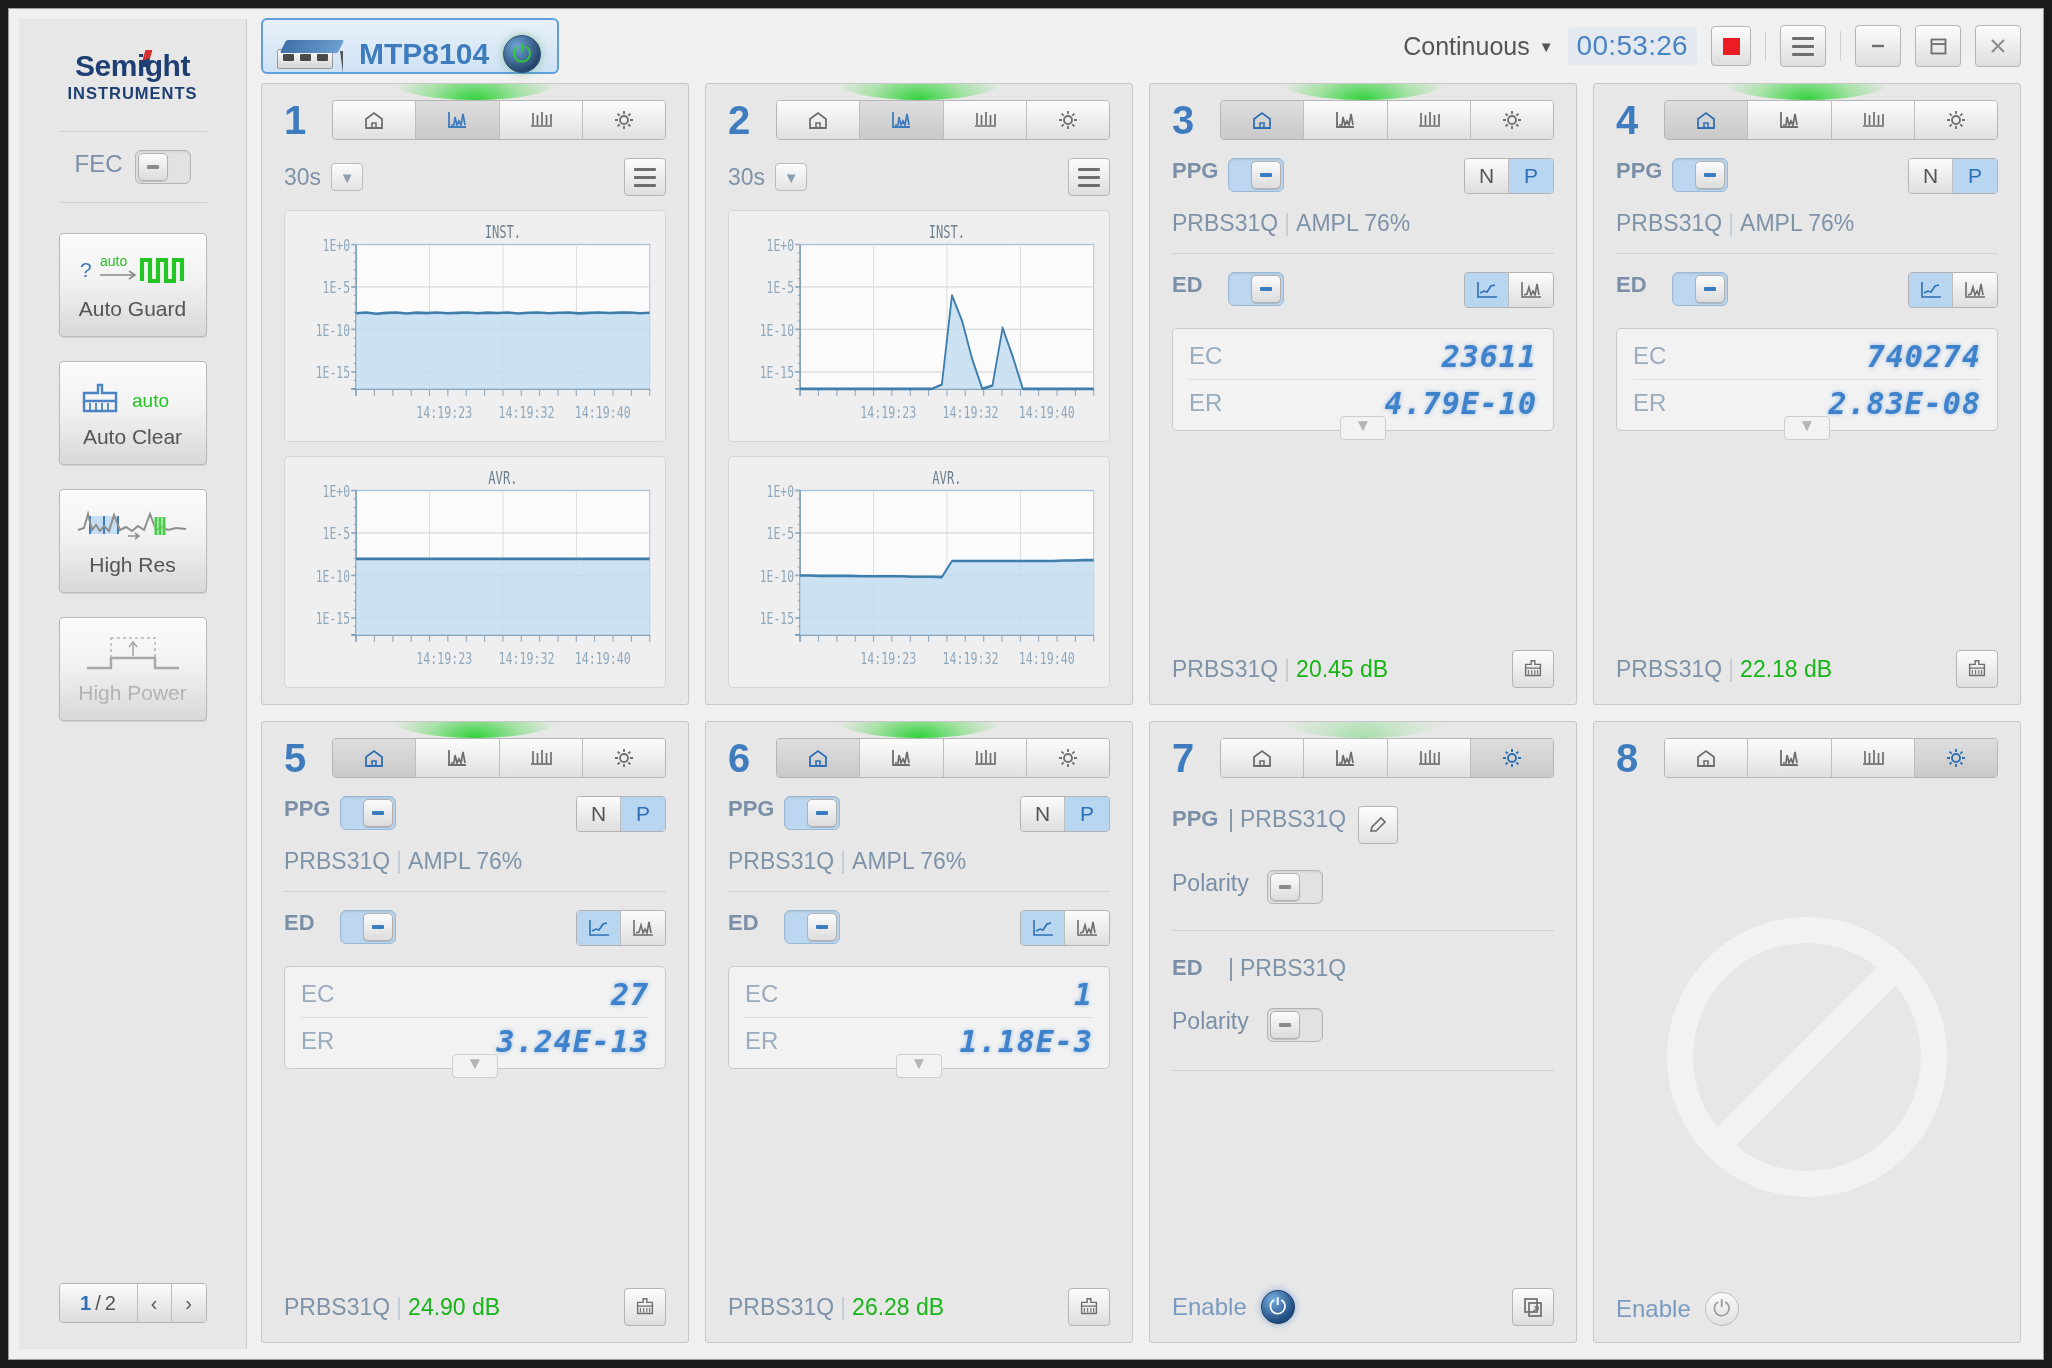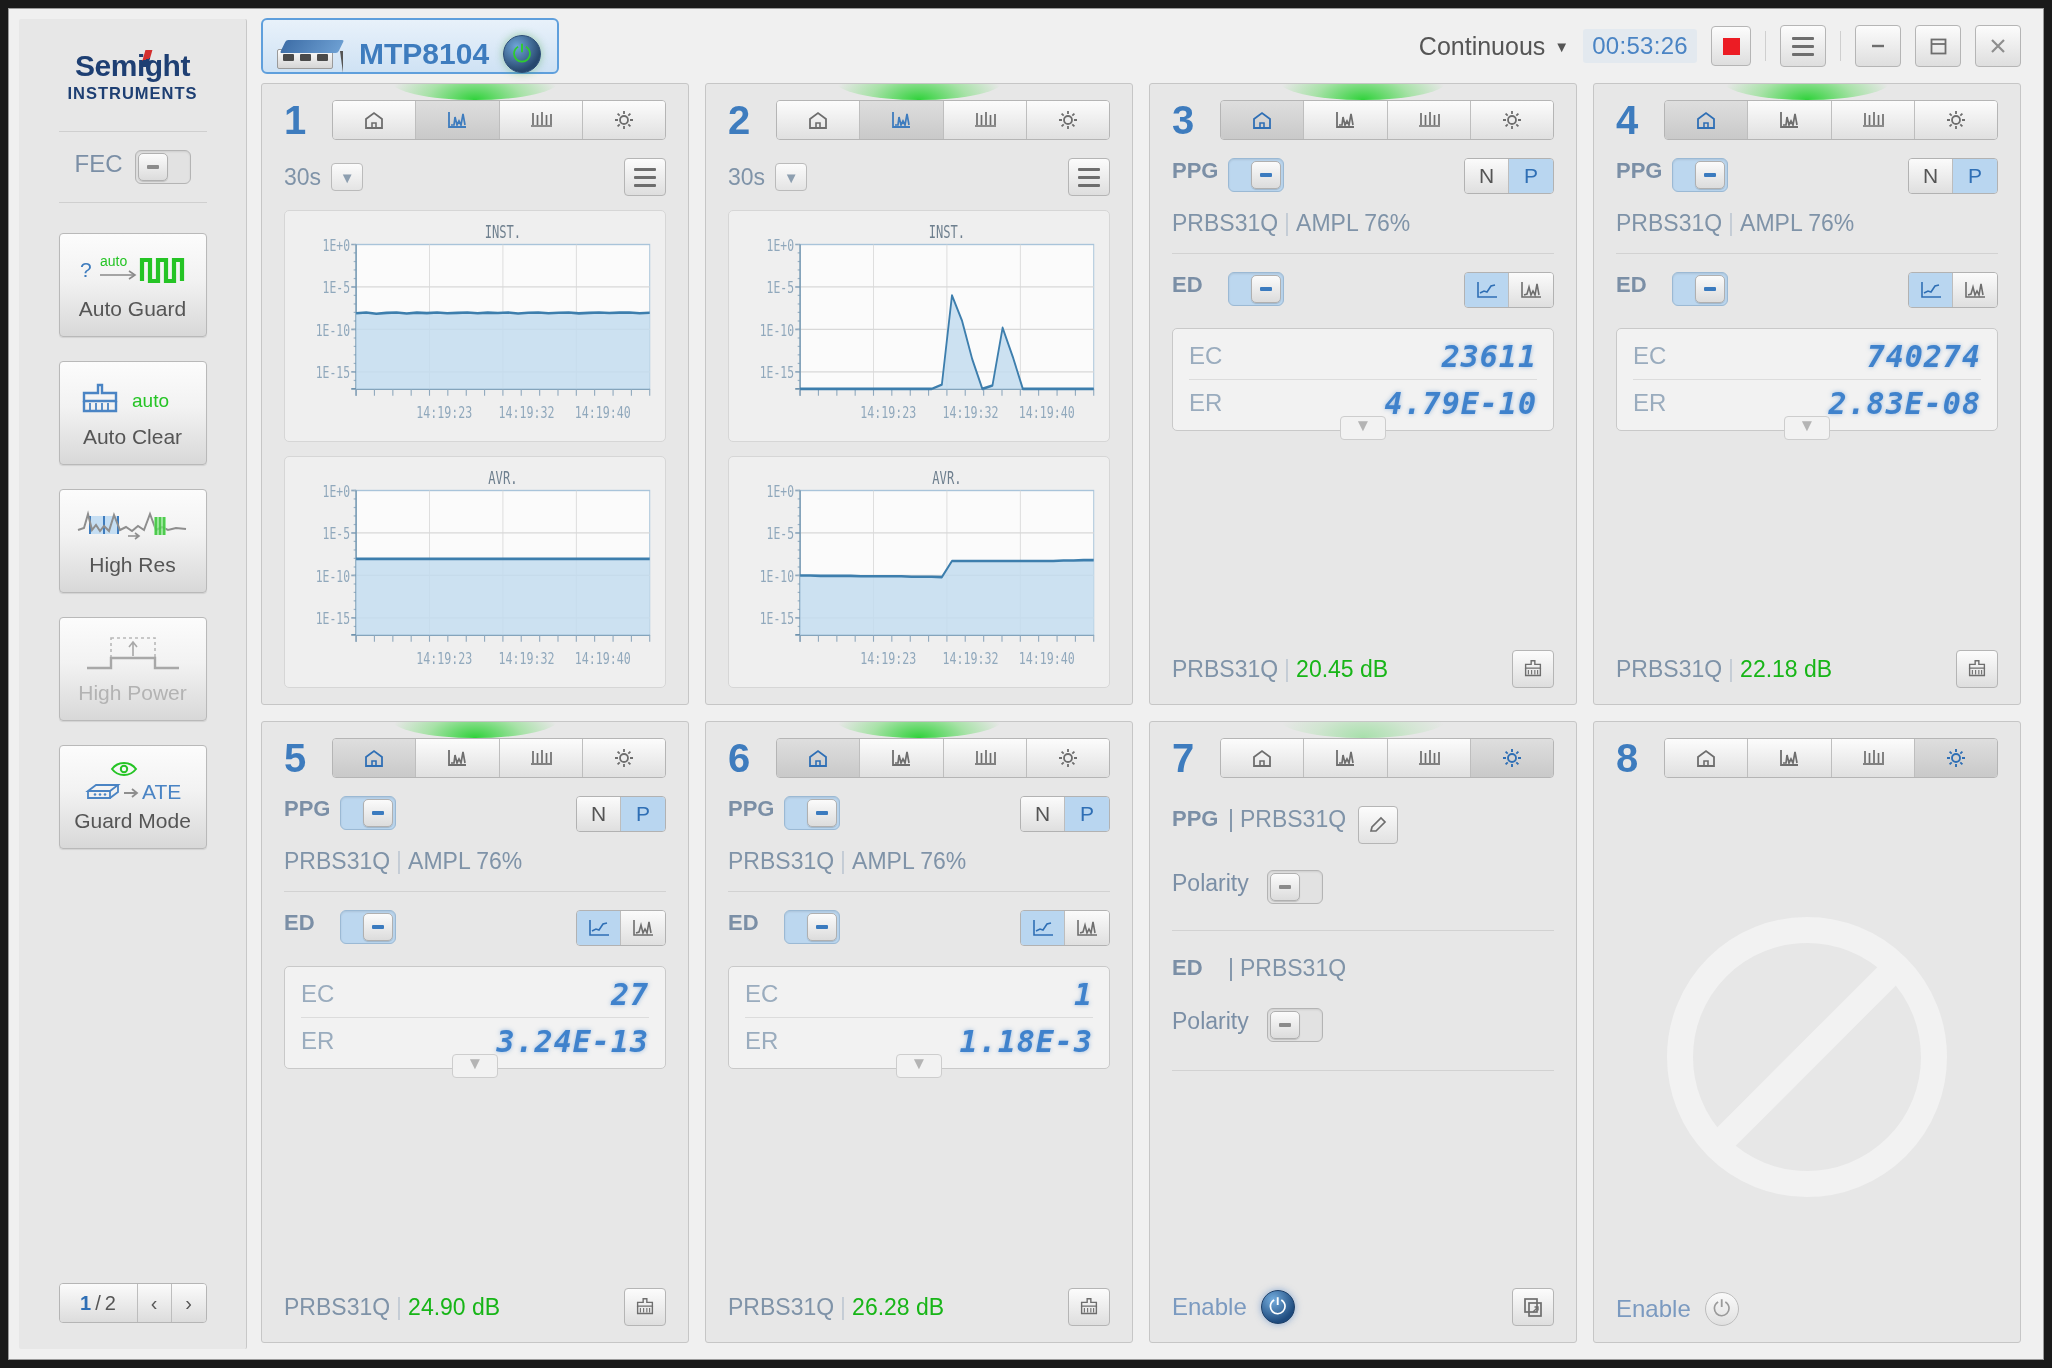--- a/index.html
+++ b/index.html
@@ -135,21 +135,21 @@
     border: 1px solid #2b4e74;
     display: flex; align-items: center; justify-content: center;
     box-shadow: 0 0 8px rgba(60,160,60,.45);
   }
   .pwr-btn .glyph { color: #2ecc2e; font-size: 24px; line-height: 1; }
 
   .topbar-right { margin-left: auto; display: flex; align-items: center; gap: 14px; }
   .mode-sel { font-size: 25px; color: #555; display: flex; align-items: center; gap: 9px; }
   .mode-sel .caret { font-size: 15px; color: #555; }
   .timer {
-    font-size: 24px; color: #4a84c4; background: #e3e9ef;
+    font-size: 28px; color: #4a84c4; background: #e3e9ef;
     padding: 3px 9px; border-radius: 3px; letter-spacing: .3px;
   }
   .sq-btn {
     width: 40px; height: 40px; border: 1px solid #b5b5b5; border-radius: 4px;
     background: linear-gradient(#fcfcfc,#dedede);
     display: flex; align-items: center; justify-content: center;
   }
   .stop-sq { width: 17px; height: 17px; background: #ec1c24; }
   .win-btn { width: 46px; height: 42px; }
   .v-div { width: 1px; height: 30px; background: #cfcfcf; }
@@ -364,41 +364,20 @@
       <div class="ico">
         <svg width="104" height="42" viewBox="0 0 104 42">
           <rect x="30" y="4" width="44" height="20" fill="none" stroke="#b8b8b8" stroke-width="1.6" stroke-dasharray="3,3"></rect>
           <path d="M52 22 V9 M48 13 L52 8 L56 13" fill="none" stroke="#a8a8a8" stroke-width="1.6"></path>
           <path d="M6 34 H30 V24 H74 V34 H98" fill="none" stroke="#a8a8a8" stroke-width="2.4"></path>
         </svg>
       </div>
       <div class="lbl">High Power</div>
     </div>
 
-    <div class="sb-btn">
-      <div class="ico">
-        <svg width="118" height="52" viewBox="0 0 118 52">
-          <g stroke="#25c425" fill="none" stroke-width="2">
-            <path d="M38 12 C44 4 56 4 62 12 C56 20 44 20 38 12 Z"></path>
-            <circle cx="50" cy="12" r="3.2"></circle>
-          </g>
-          <g stroke="#4a84c4" fill="none" stroke-width="1.8">
-            <path d="M14 34 L22 28 H44 L36 34 Z"></path>
-            <path d="M14 34 V41 L36 41 V34"></path>
-            <path d="M36 41 L44 35 V28"></path>
-          </g>
-          <circle cx="21" cy="37.5" r="1.3" fill="#4a84c4"></circle>
-          <circle cx="26" cy="37.5" r="1.3" fill="#4a84c4"></circle>
-          <circle cx="31" cy="37.5" r="1.3" fill="#4a84c4"></circle>
-          <path d="M50 36 H62 M58 32 L63 36 L58 40" fill="none" stroke="#8e8e8e" stroke-width="1.8"></path>
-          <text x="68" y="42" font-family="Liberation Sans, sans-serif" font-size="21" fill="#4a84c4">ATE</text>
-        </svg>
-      </div>
-      <div class="lbl">Guard Mode</div>
-    </div>
 
     <div class="pager">
       <div class="pg-num">
         <b>1</b>
         <span style="padding:0 4px">/</span>
         <span>2</span>
       </div>
       <div class="pg-arrow">‹</div>
       <div class="pg-arrow">›</div>
     </div>

